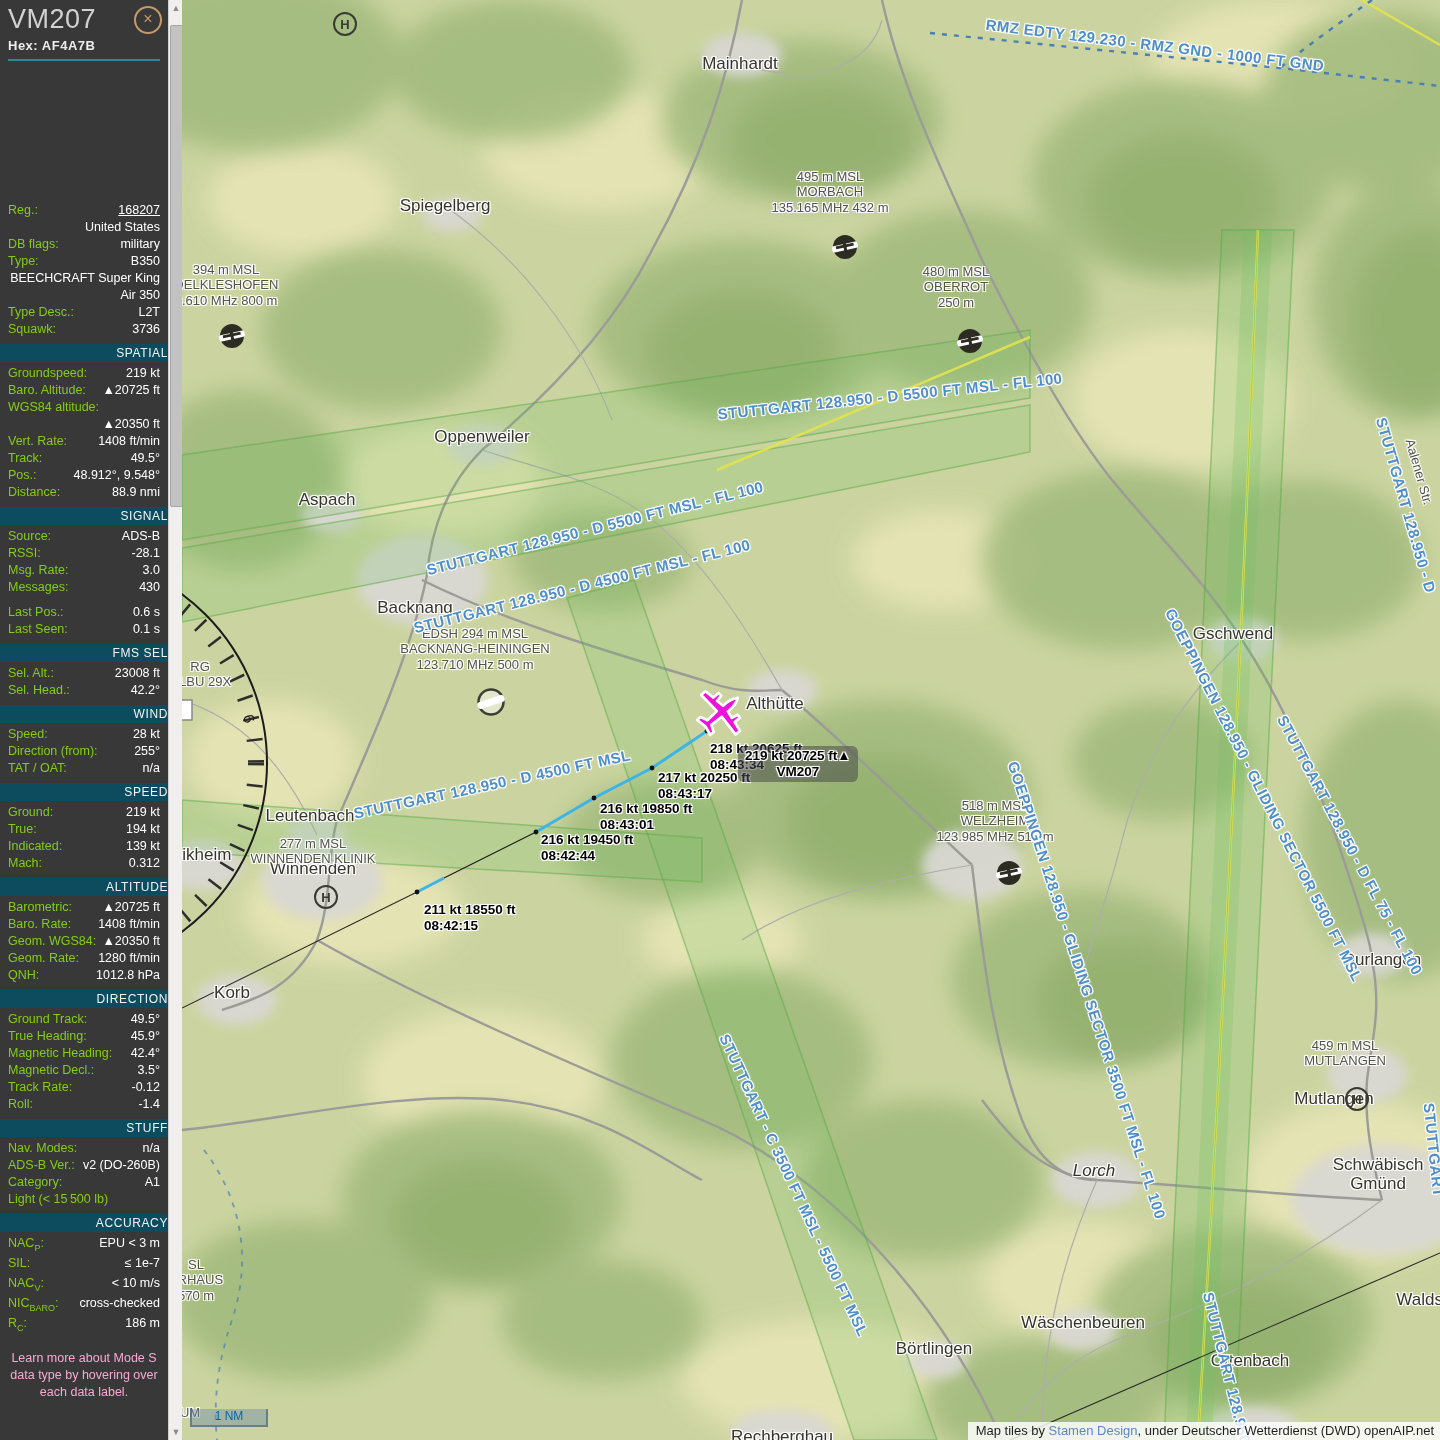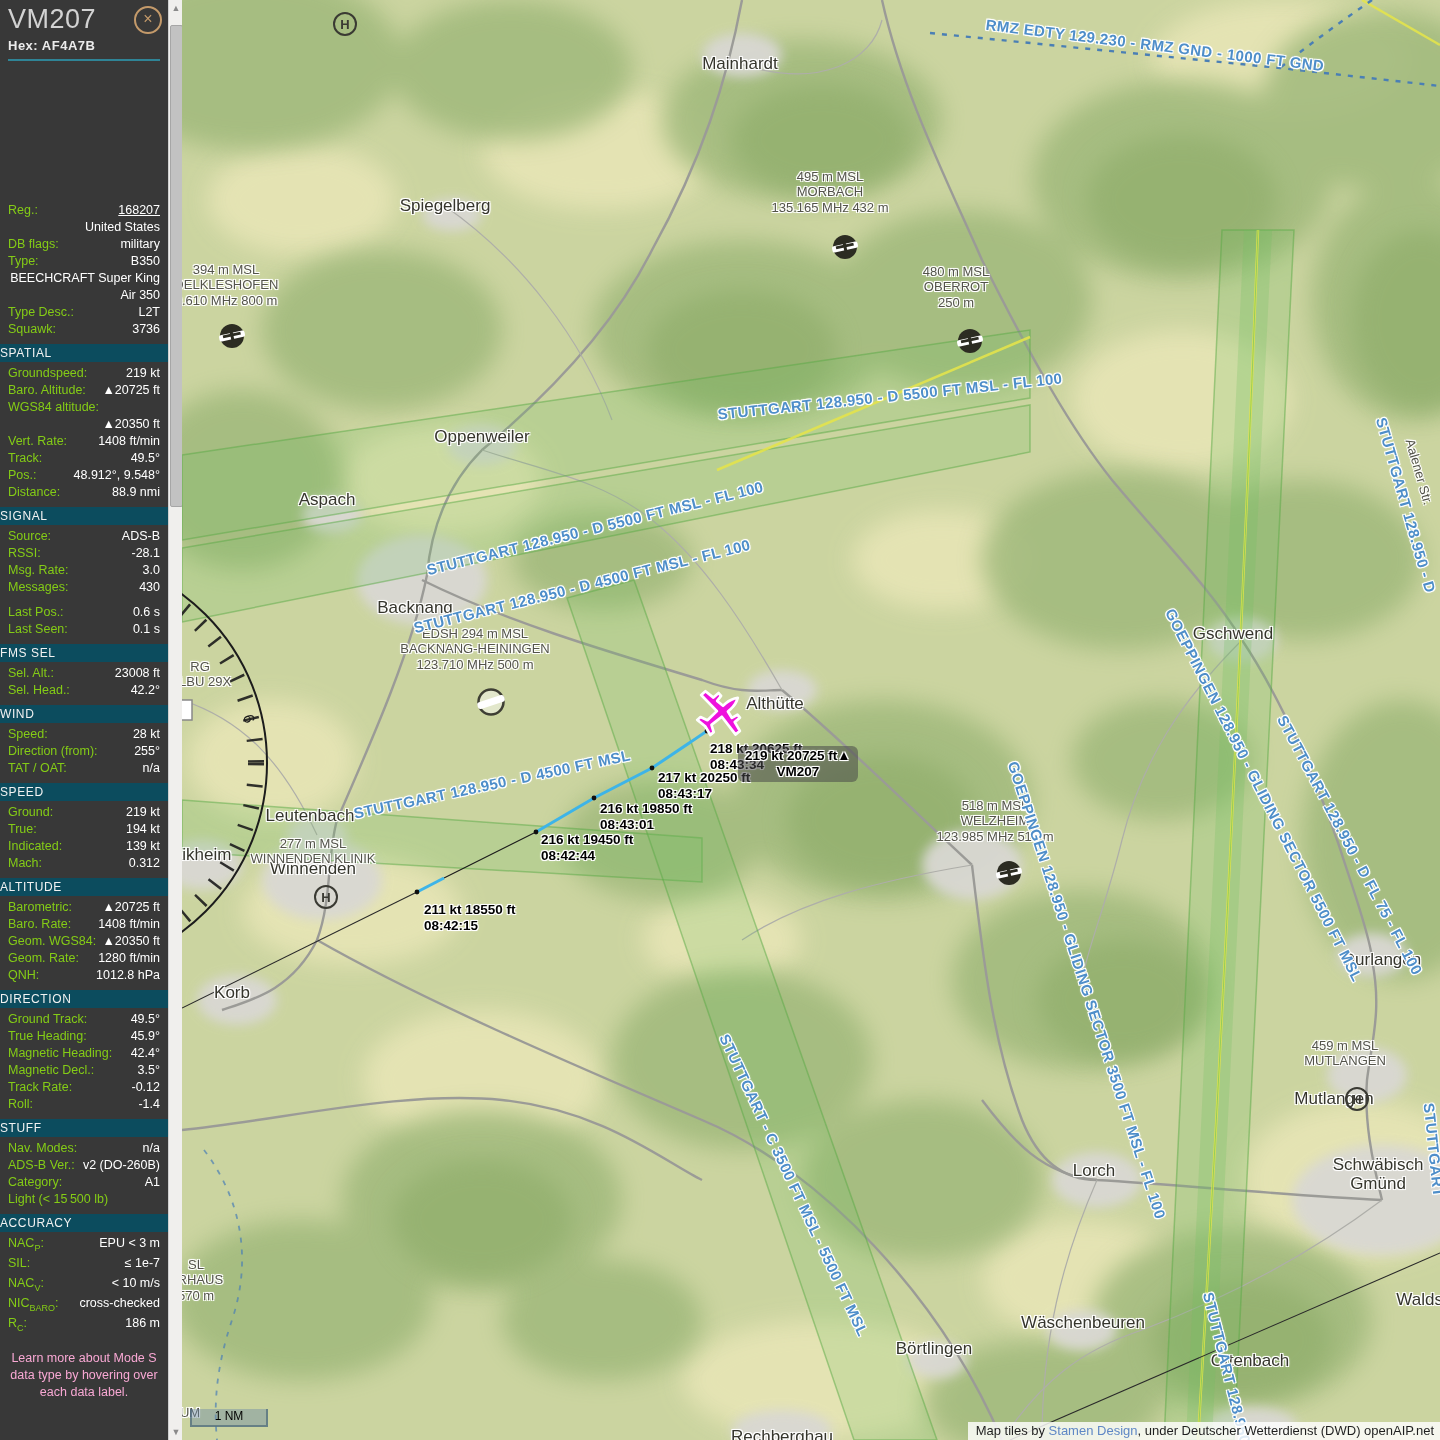--- a/index.html
+++ b/index.html
@@ -16,21 +16,21 @@
     border-radius:50%;color:#c49a6a;text-align:center;line-height:21px;font-size:16px;cursor:pointer;}
   #sb-divider{height:2px;background:#2f8496;margin-top:6px;}
   #sb-photo{height:142px;}
   .row{display:flex;justify-content:space-between;align-items:baseline;padding:0 8px;
     height:17px;font-size:12.5px;white-space:nowrap;}
   .row .lbl{color:#84cc16;}
   .row .val{color:#ffffff;text-align:right;flex:1;}
   .row.tall{height:20px;}
   .row-gap{height:8px;}
   .underlined{text-decoration:underline;cursor:pointer;}
-  .sec-h{margin:5px 0 4px 0;background:#0c4c5e;color:#f2f2f2;text-align:left;
+  .sec-h{margin:5px 0 4px 0;background:#0c4c5e;color:#f2f2f2;text-align:right;
     font-size:12px;height:18px;line-height:18px;letter-spacing:.6px;}
   sub.subs{font-size:9px;}
   #sb-footer{margin-top:14px;padding:0 6px;text-align:center;font-size:12.5px;
     line-height:17px;color:#f9a8d4;}
 
   
   #scrollbar{position:absolute;left:168px;top:0;width:14px;height:1440px;background:#f0efed;
     border-left:1px solid #cfcfcf;}
   .sb-arrow{position:absolute;left:0;width:14px;height:16px;color:#8a8a8a;font-size:9px;
     text-align:center;line-height:16px;cursor:pointer;}
@@ -50,21 +50,21 @@
   .airlbl{position:absolute;transform-origin:center;font-size:15px;font-weight:600;
     color:#4e8ec9;white-space:nowrap;letter-spacing:.4px;}
   .trail-lbl{position:absolute;font-size:13.5px;font-weight:bold;color:#000;
     white-space:nowrap;line-height:1.2;}
   .mapicon{position:absolute;transform:translate(-50%,-50%);}
   #ac-label{position:absolute;background:rgba(72,72,72,.55);border-radius:6px;
     padding:2px 7px;font-size:13.5px;font-weight:bold;color:#000;text-align:center;
     line-height:1.2;white-space:nowrap;cursor:pointer;}
   #scalebar{position:absolute;left:8px;top:1409px;width:74px;height:16px;
     background:rgba(110,140,165,.45);border:2px solid rgba(55,85,110,.55);border-top:none;
-    text-align:center;font-size:12px;color:#000000;line-height:15px;}
+    text-align:center;font-size:12px;color:#0369a1;line-height:15px;}
   #attrib{position:absolute;right:0;bottom:0;background:rgba(255,255,255,.82);
     font-size:13px;color:#1f1f1f;padding:1px 6px 2px 8px;white-space:nowrap;}
   #attrib a{color:#5f87c5;text-decoration:none;cursor:pointer;}
 </style>
 </head>
 <body>
 
 <div id="app">
 
   <div id="sidebar">
@@ -494,21 +494,21 @@
         </div>
         <div class="town halo" style="left: 50px; top: 993px;">
           <div>Korb</div>
         </div>
         <div class="town halo" style="left: 593px; top: 704px;">
           <div>Althütte</div>
         </div>
         <div class="town halo" style="left: 1051px; top: 634px;">
           <div>Gschwend</div>
         </div>
-        <div class="town halo" style="left: 912px; top: 1171px;">
+        <div class="town halo" style="left: 912px; top: 1171px; font-style: italic;">
           <div>Lorch</div>
         </div>
         <div class="town halo" style="left: 1196px; top: 1174px;">
           <div>Schwäbisch</div>
           <div>Gmünd</div>
         </div>
         <div class="town halo" style="left: 1190px; top: 960px; padding-left: 20px;">
           <div>Durlangen</div>
         </div>
         <div class="town halo" style="left: 1152px; top: 1099px;">

